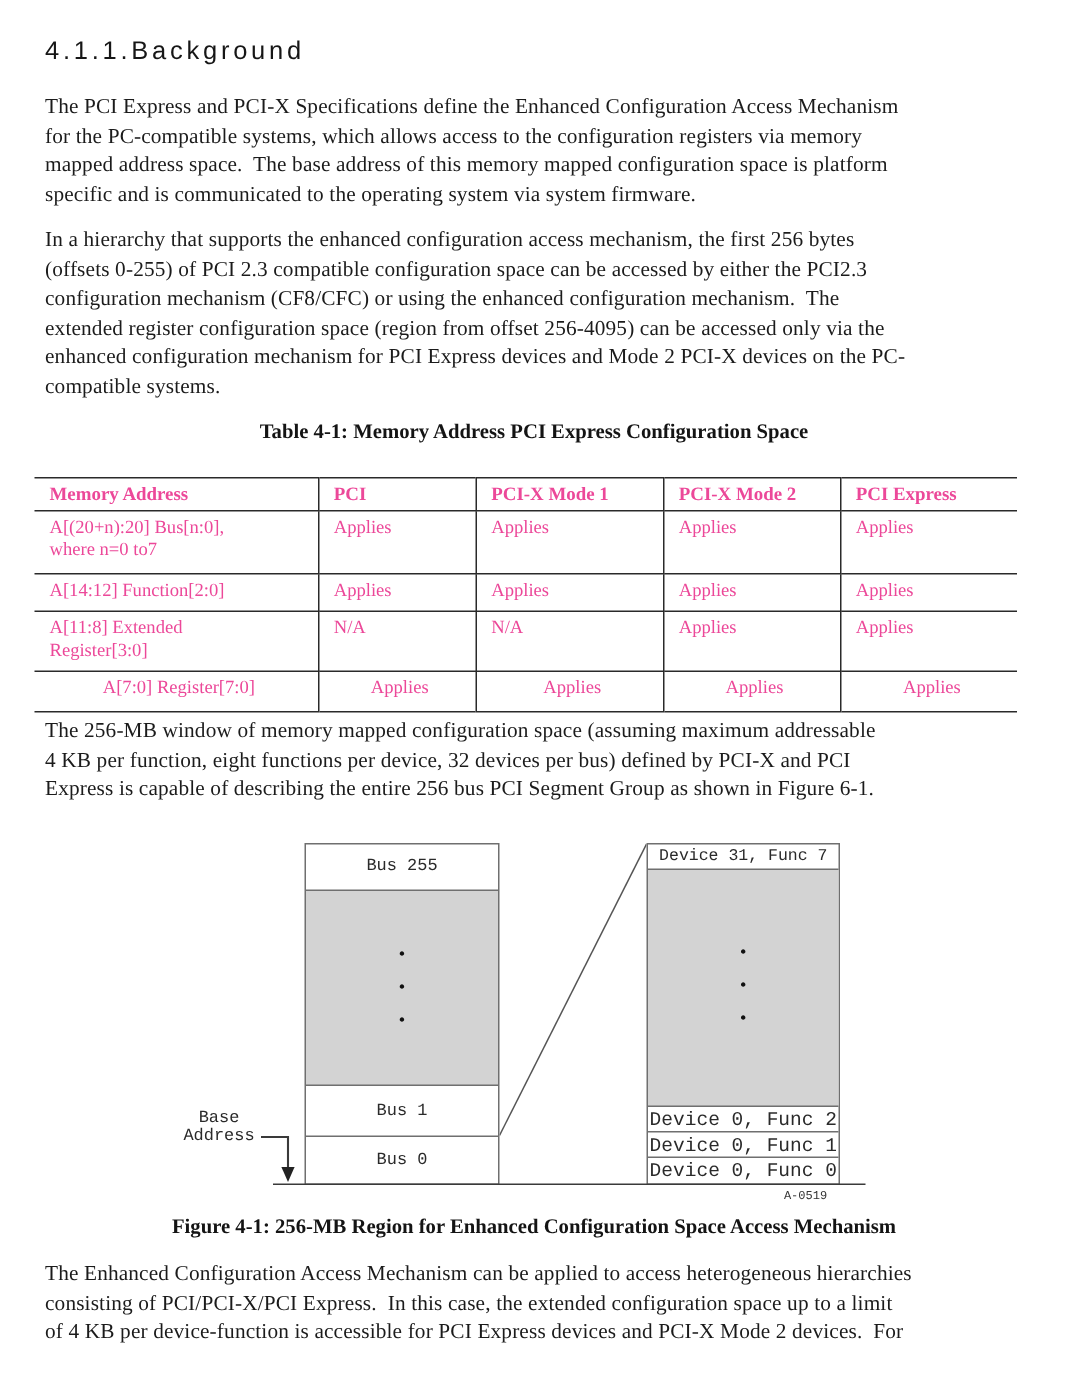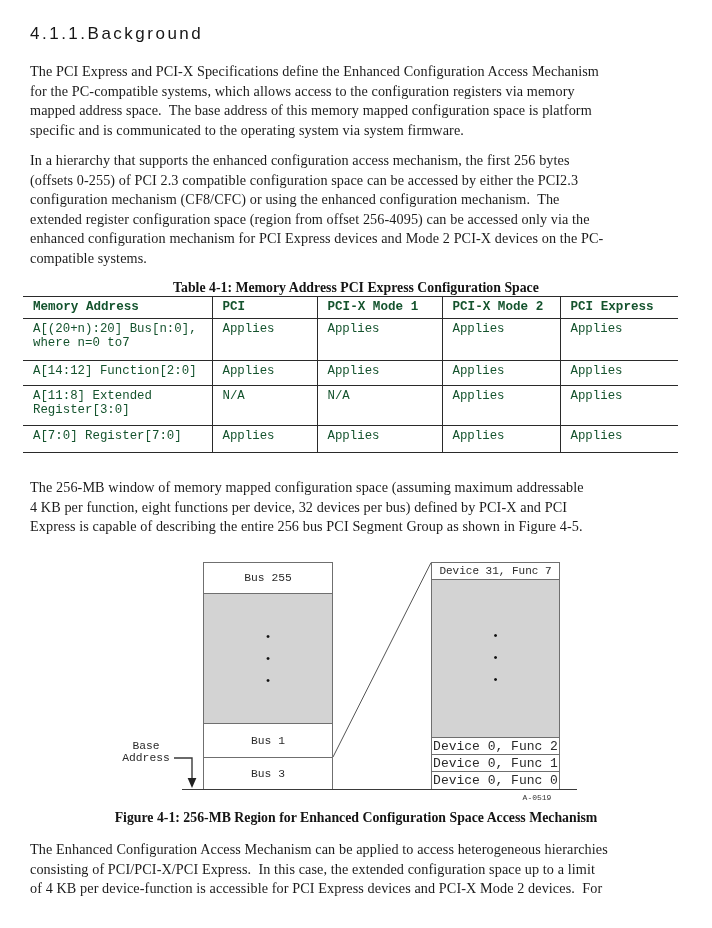--- a/index.html
+++ b/index.html
@@ -24,40 +24,40 @@
   #p4 { top:840px; }
   .caption {
     position:absolute; left:0; width:712px; text-align:center;
     font-weight:bold; font-size:13.8px; color:#141414;
   }
   #table-caption  { top:280px; }
   #figure-caption { top:810px; }
 
   
   table.cfg {
-    position:absolute; top:296px; left:23px; width:655px;
+    position:absolute; top:318px; left:23px; width:655px;
     border-collapse:collapse; table-layout:fixed;
-    font-family:Liberation Mono, monospace;
-    font-size:12.4px; color:#14532d;
+    font-family:Liberation Serif, serif;
+    font-size:12.4px; color:#ec4899;
     border-top:1.8px solid #2a2a2a; border-bottom:1.8px solid #2a2a2a;
   }
   table.cfg th, table.cfg td {
     vertical-align:top; text-align:left;
     padding:3px 6px 2px 10px;
     border-right:1.4px solid #2a2a2a;
   }
   table.cfg th:last-child, table.cfg td:last-child { border-right:none; }
   table.cfg th { border-bottom:1.8px solid #2a2a2a; font-size:12.6px; height:16px; }
   table.cfg td { border-bottom:1.5px solid #2a2a2a; }
   table.cfg tr:last-child td { border-bottom:none; }
   table.cfg td:first-child { white-space:pre; }
   tr.r1 td { height:36px; }
   tr.r2 td, tr.r3 td { height:19px; }
   tr.r4 td { height:34px; }
-  tr.r5 td { height:21px; }
+  tr.r5 td { height:21px;text-align:center; }
 
   
   .figure {
     position:absolute; top:545px; left:0; width:712px; height:262px;
     font-family:Liberation Mono, monospace; color:#2a2a2a;
   }
   .stack { position:absolute; box-sizing:border-box; border:1.4px solid #6f6f6f;
            background:#fff; display:flex; flex-direction:column; }
   .bus-stack    { left:203px; top:17px; width:130px; height:228px; }
   .device-stack { left:431px; top:17px; width:129px; height:228px; }
@@ -150,38 +150,38 @@
       <td>Applies</td>
       <td>Applies</td>
       <td>Applies</td>
       <td>Applies</td>
     </tr>
   </tbody>
     </table>
 
   <div class="para" id="p3">The 256-MB window of memory mapped configuration space (assuming maximum addressable
 4 KB per function, eight functions per device, 32 devices per bus) defined by PCI-X and PCI
-Express is capable of describing the entire 256 bus PCI Segment Group as shown in Figure 4-5.</div>
+Express is capable of describing the entire 256 bus PCI Segment Group as shown in Figure 6-1.</div>
 
   <div class="figure">
     <svg class="fig-svg" viewBox="0 0 712 262" xmlns="http://www.w3.org/2000/svg">
       <line x1="333" y1="212" x2="431" y2="17.7" stroke="#555" stroke-width="1"></line>
       <polyline points="174,213 192,213 192,234" fill="none" stroke="#3a3a3a" stroke-width="1.4"></polyline>
       <polygon points="187.6,233 196.4,233 192,243" fill="#222"></polygon>
     </svg>
 
     <div class="stack bus-stack">
       <div class="cell bus-top">Bus 255</div>
       <div class="cell bus-gray">
         <div class="dots">•
 •
 •</div>
       </div>
       <div class="cell bus-mid">Bus 1</div>
-      <div class="cell bus-bot">Bus 3</div>
+      <div class="cell bus-bot">Bus 0</div>
     </div>
 
     <div class="stack device-stack">
       <div class="cell dev-top">Device 31, Func 7</div>
       <div class="cell dev-gray">
         <div class="dots">•
 •
 •</div>
       </div>
       <div class="cell dev-cell">Device 0, Func 2</div>

